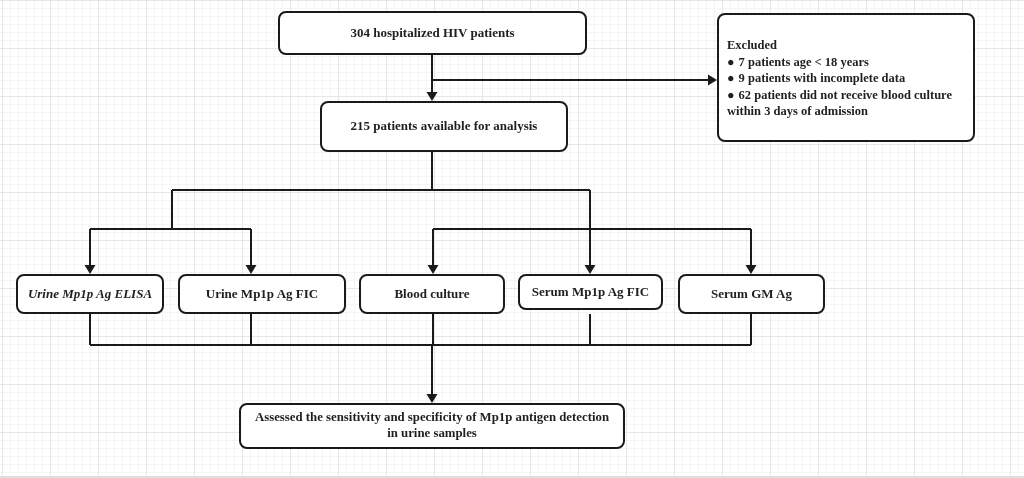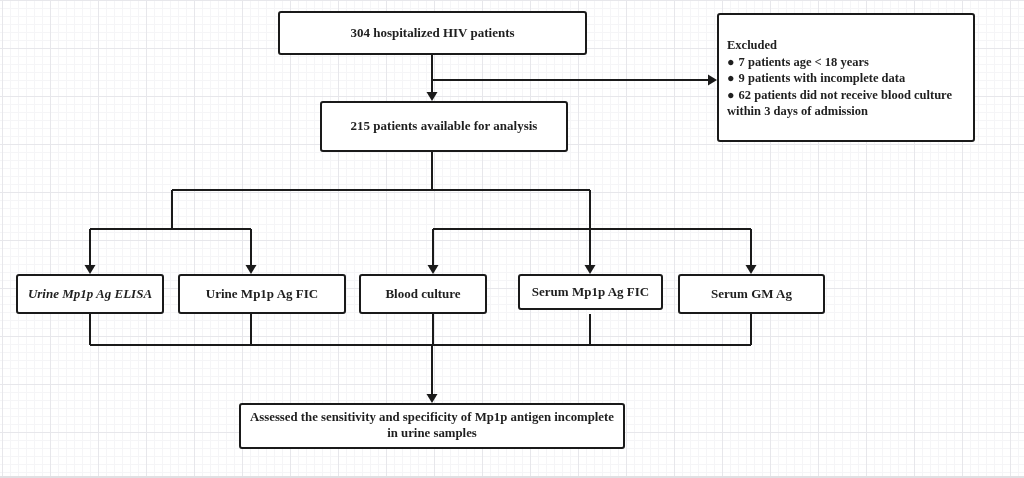--- a/index.html
+++ b/index.html
@@ -21,37 +21,37 @@
       linear-gradient(90deg, #f5f5f7 1px, transparent 1px);
     background-size: 48px 48px, 48px 48px, 8px 8px, 8px 8px;
     background-position: 2px 0, 2px 0, 2px 0, 2px 0;
     border-bottom: 2px solid #e0e0e3;
     box-sizing: border-box;
   }
   .node {
     position: absolute;
     box-sizing: border-box;
     border: 2.2px solid #1a1a1a;
-    border-radius: 3px;
+    border-radius: 8px;
     background: #ffffff;
     color: #1f1f1f;
     font-weight: bold;
     display: flex;
     align-items: center;
     justify-content: center;
     text-align: center;
     font-size: 13px;
     line-height: 1.25;
     padding: 2px 8px;
   }
   .node-top      { left: 278px; top: 11px;  width: 309px; height: 44px; }
   .node-analysis { left: 308px; top: 101px; width: 248px; height: 51px; margin-left: 12px; }
   .node-test1 { left: 16px;  top: 274px; width: 148px; height: 40px; font-style: italic; }
   .node-test2 { left: 178px; top: 274px; width: 168px; height: 40px; }
-  .node-test3 { left: 359px; top: 274px; width: 128px; height: 40px; }
+  .node-test3 { left: 359px; top: 274px; width: 146px; height: 40px; }
   .node-test4 { left: 518px; top: 274px; width: 145px; height: 36px; }
   .node-test5 { left: 678px; top: 274px; width: 147px; height: 40px; }
   .node-outcome { left: 239px; top: 403px; width: 386px; height: 46px; font-size: 12.8px; }
   .node-excluded {
     left: 717px; top: 13px; width: 258px; height: 129px;
     display: block;
     text-align: left;
     font-size: 12.5px;
     line-height: 1.32;
     padding: 22px 8px;
@@ -153,16 +153,16 @@
     <span>Blood culture</span>
   </div>
   <div class="node node-test4">
     <span>Serum Mp1p Ag FIC</span>
   </div>
   <div class="node node-test5">
     <span>Serum GM Ag</span>
   </div>
 
   <div class="node node-outcome">
-    <span>Assessed the sensitivity and specificity of Mp1p antigen incomplete in urine samples</span>
+    <span>Assessed the sensitivity and specificity of Mp1p antigen detection in urine samples</span>
   </div>
 
 </div>
 
 </body></html>

